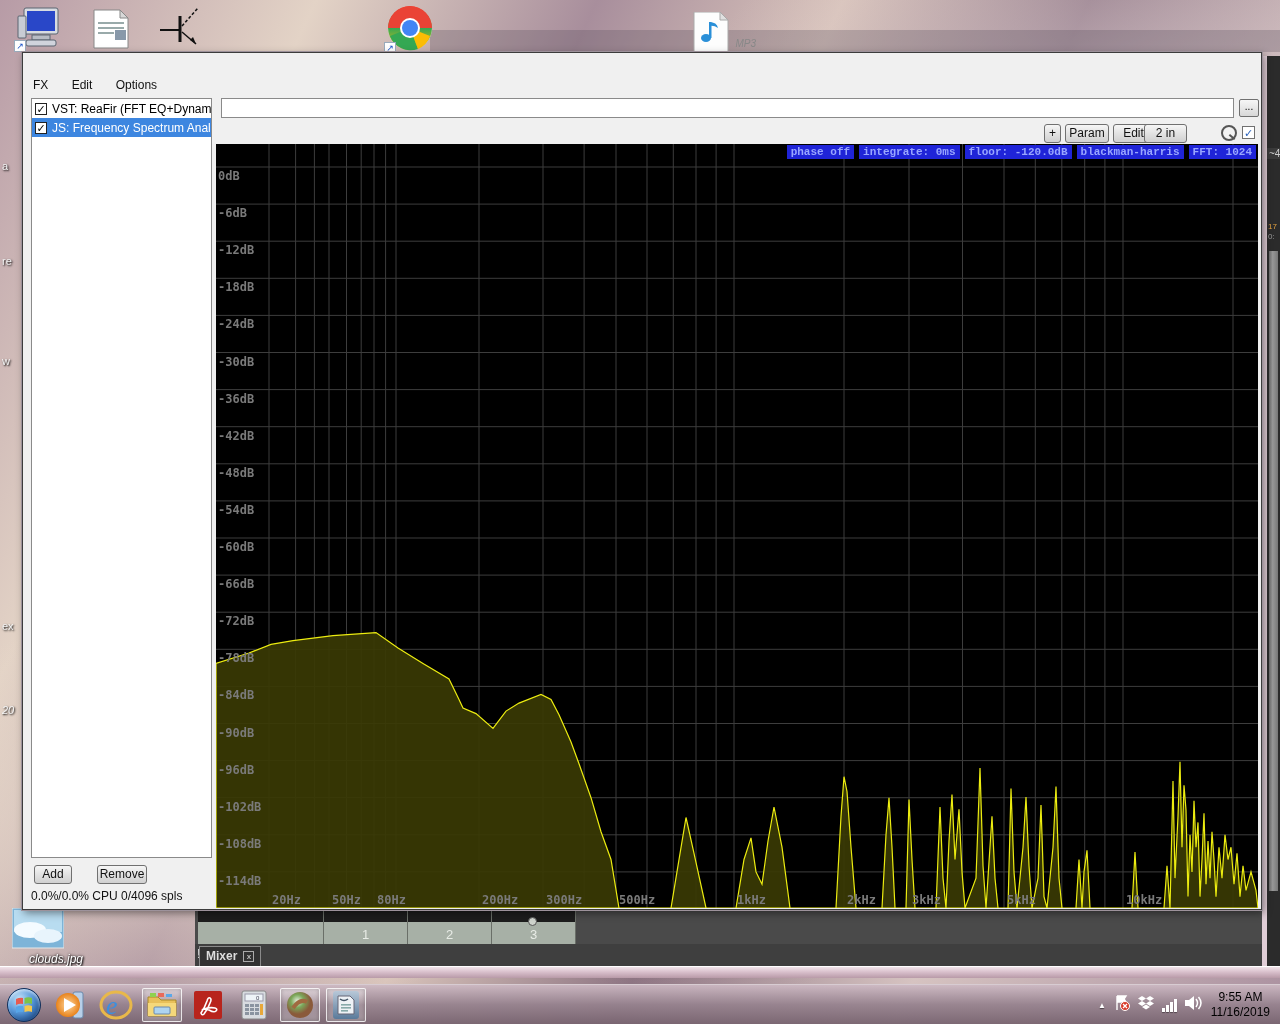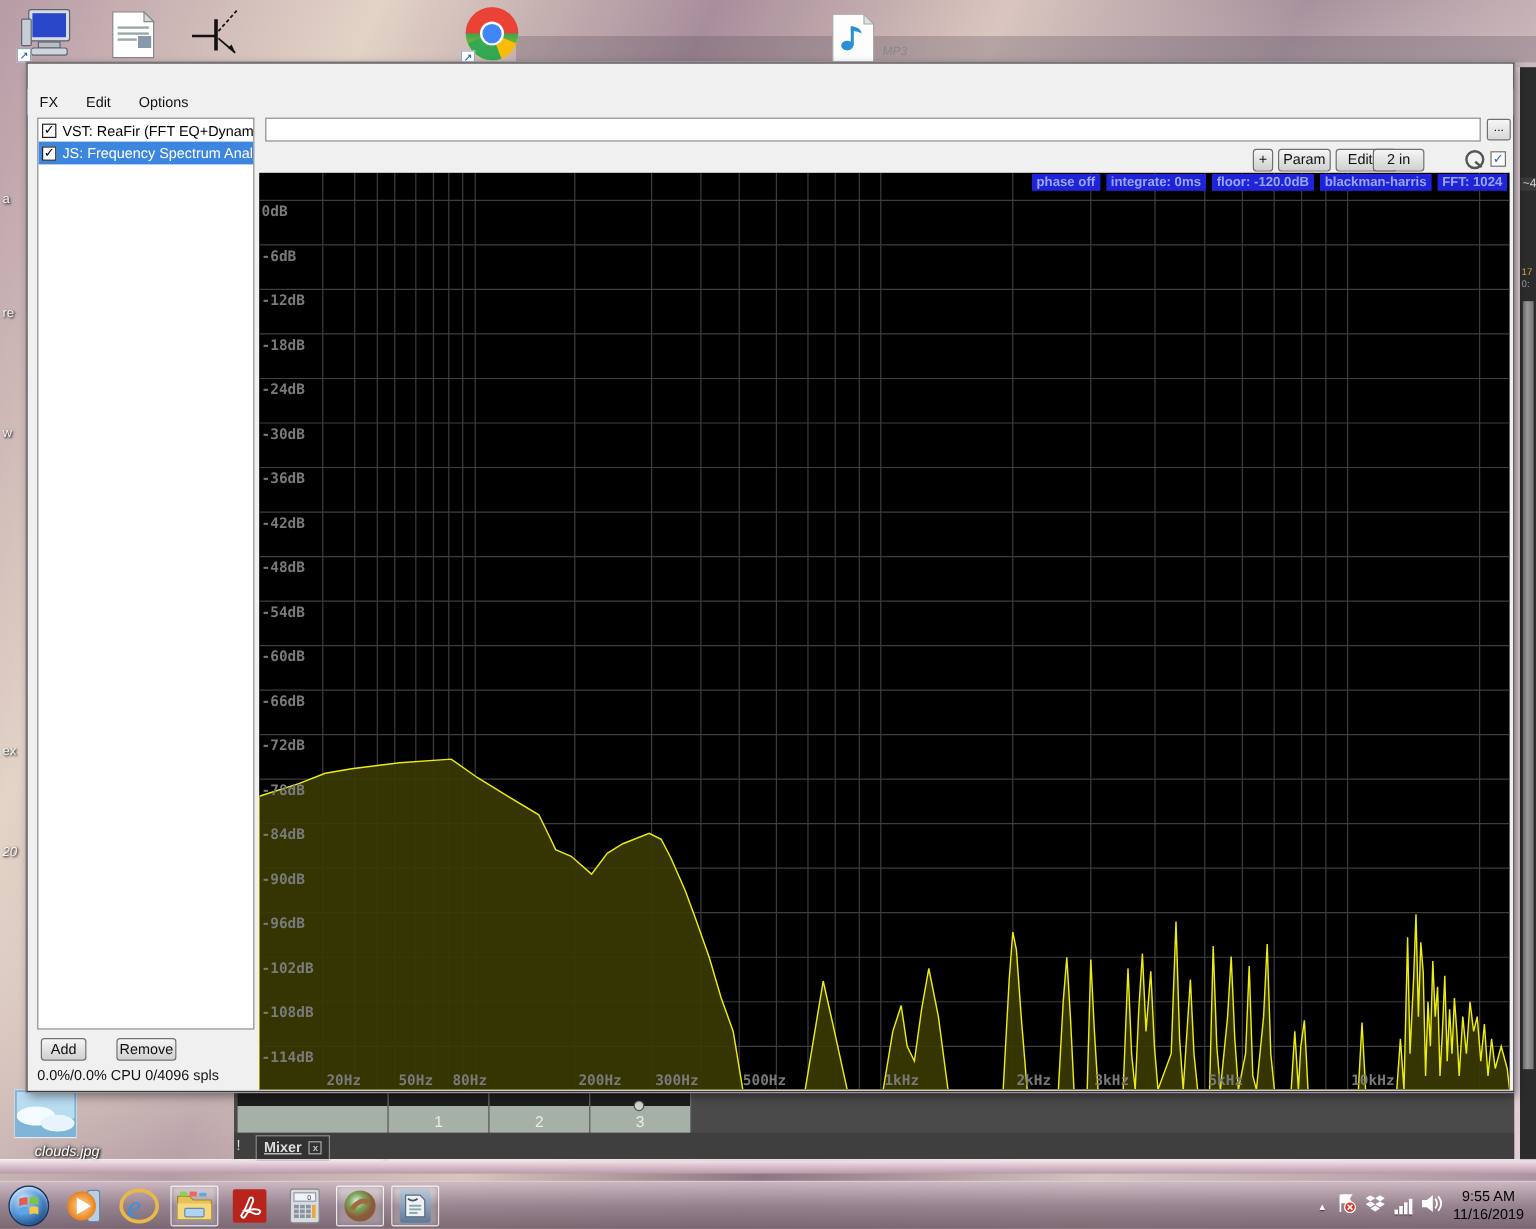--- a/index.html
+++ b/index.html
@@ -33,22 +33,22 @@
   .mixer-strips { position:absolute; left:3px; top:0; height:39px; display:flex; }
   .strip { width:84px; height:39px; border-right:1px solid #6a6f68; position:relative;
     background:linear-gradient(#1d1d1d 0 17px, #a7b0a6 17px 100%); }
   .strip.first { width:126px; }
   .strip-num { position:absolute; left:0; right:0; bottom:2px; text-align:center;
     color:#e8ece6; font-size:13px; }
   .strip-knob { position:absolute; right:38px; top:12px; width:9px; height:9px;
     border-radius:50%; background:#cfd4cd; border:1px solid #555; }
   .docker-row { position:absolute; left:0; top:39px; width:1067px; height:22px; background:#3f3f3f; }
   .docker-alert { position:absolute; left:2px; top:3px; color:#ddd; font-size:12px; }
-  .mixer-tab { position:absolute; left:18px; top:2px; height:30px; padding:2px 6px;
-    background:#323232; border:1px solid #8a8a8a; color:#ddd; font-size:12px; font-weight:bold;text-decoration:underline; }
+  .mixer-tab { position:absolute; left:4px; top:2px; height:30px; padding:2px 6px;
+    background:#323232; border:1px solid #8a8a8a; color:#ddd; font-size:12px; font-weight:bold; }
   .tab-close { display:inline-block; margin-left:6px; width:11px; height:11px; border:1px solid #aaa;
     color:#bbb; font-size:8px; line-height:9px; text-align:center; vertical-align:1px; }
   .pink-strip { position:absolute; left:0; top:966px; width:1280px; height:12px;
     background:linear-gradient(#f2e4ea, #d9c0cc 45%, #b89aa8); border-top:1px solid #fff; }
   .right-edge { position:absolute; left:1262px; top:56px; width:18px; height:910px;
     background:linear-gradient(90deg,#e0cdd6 0 5px,#2b2b2b 5px 100%); }
   .right-edge .tilde { position:absolute; left:5px; top:92px; color:#cfcfcf; font-size:10px;
     background:#3a3a3a; padding:0 2px; }
   .right-edge .frag { position:absolute; left:6px; color:#e0a040; font-size:8px; }
   .right-edge .frag2 { color:#9a9a9a; }
@@ -105,21 +105,21 @@
   .wet-knob::after { content:""; position:absolute; left:7px; top:7px; width:7px; height:2px;
     background:#555; transform:rotate(40deg); transform-origin:0 0; }
   .ui-check { position:absolute; left:1219px; top:73px; width:13px; height:13px; background:#fff;
     border:1px solid #707070; color:#2a62bc; font-size:11px; line-height:12px; text-align:center; }
 
   
   .plugin-area { position:absolute; left:193px; top:91px; width:1042px; height:764px;
     background:#000; overflow:hidden; }
   .plugin-area svg { position:absolute; left:0; top:0; }
   .info-row { position:absolute; top:1px; right:2px; display:flex; gap:5px; }
-  .info-chip { background:#1f24d8; color:#99a6ff; font-family:Liberation Sans, sans-serif;
+  .info-chip { background:#1f24d8; color:#99a6ff; font-family:Liberation Mono, monospace;
     font-size:11px; font-weight:bold; padding:1px 4px; white-space:pre; }
 
   
   .taskbar { position:absolute; left:0; top:984px; width:1280px; height:40px;
     background:linear-gradient(rgba(205,185,195,.92), rgba(150,130,142,.94) 50%, rgba(120,100,112,.95));
     border-top:1px solid #d8ccd2; }
   .tb-items { position:absolute; left:4px; top:2px; display:flex; align-items:center; height:36px; }
   .tb-icon { width:40px; height:34px; display:flex; align-items:center; justify-content:center;
     margin-right:6px; position:relative; }
   .tb-icon.active { background:linear-gradient(rgba(255,255,255,.45),rgba(255,255,255,.12) 50%,rgba(255,255,255,.28));

